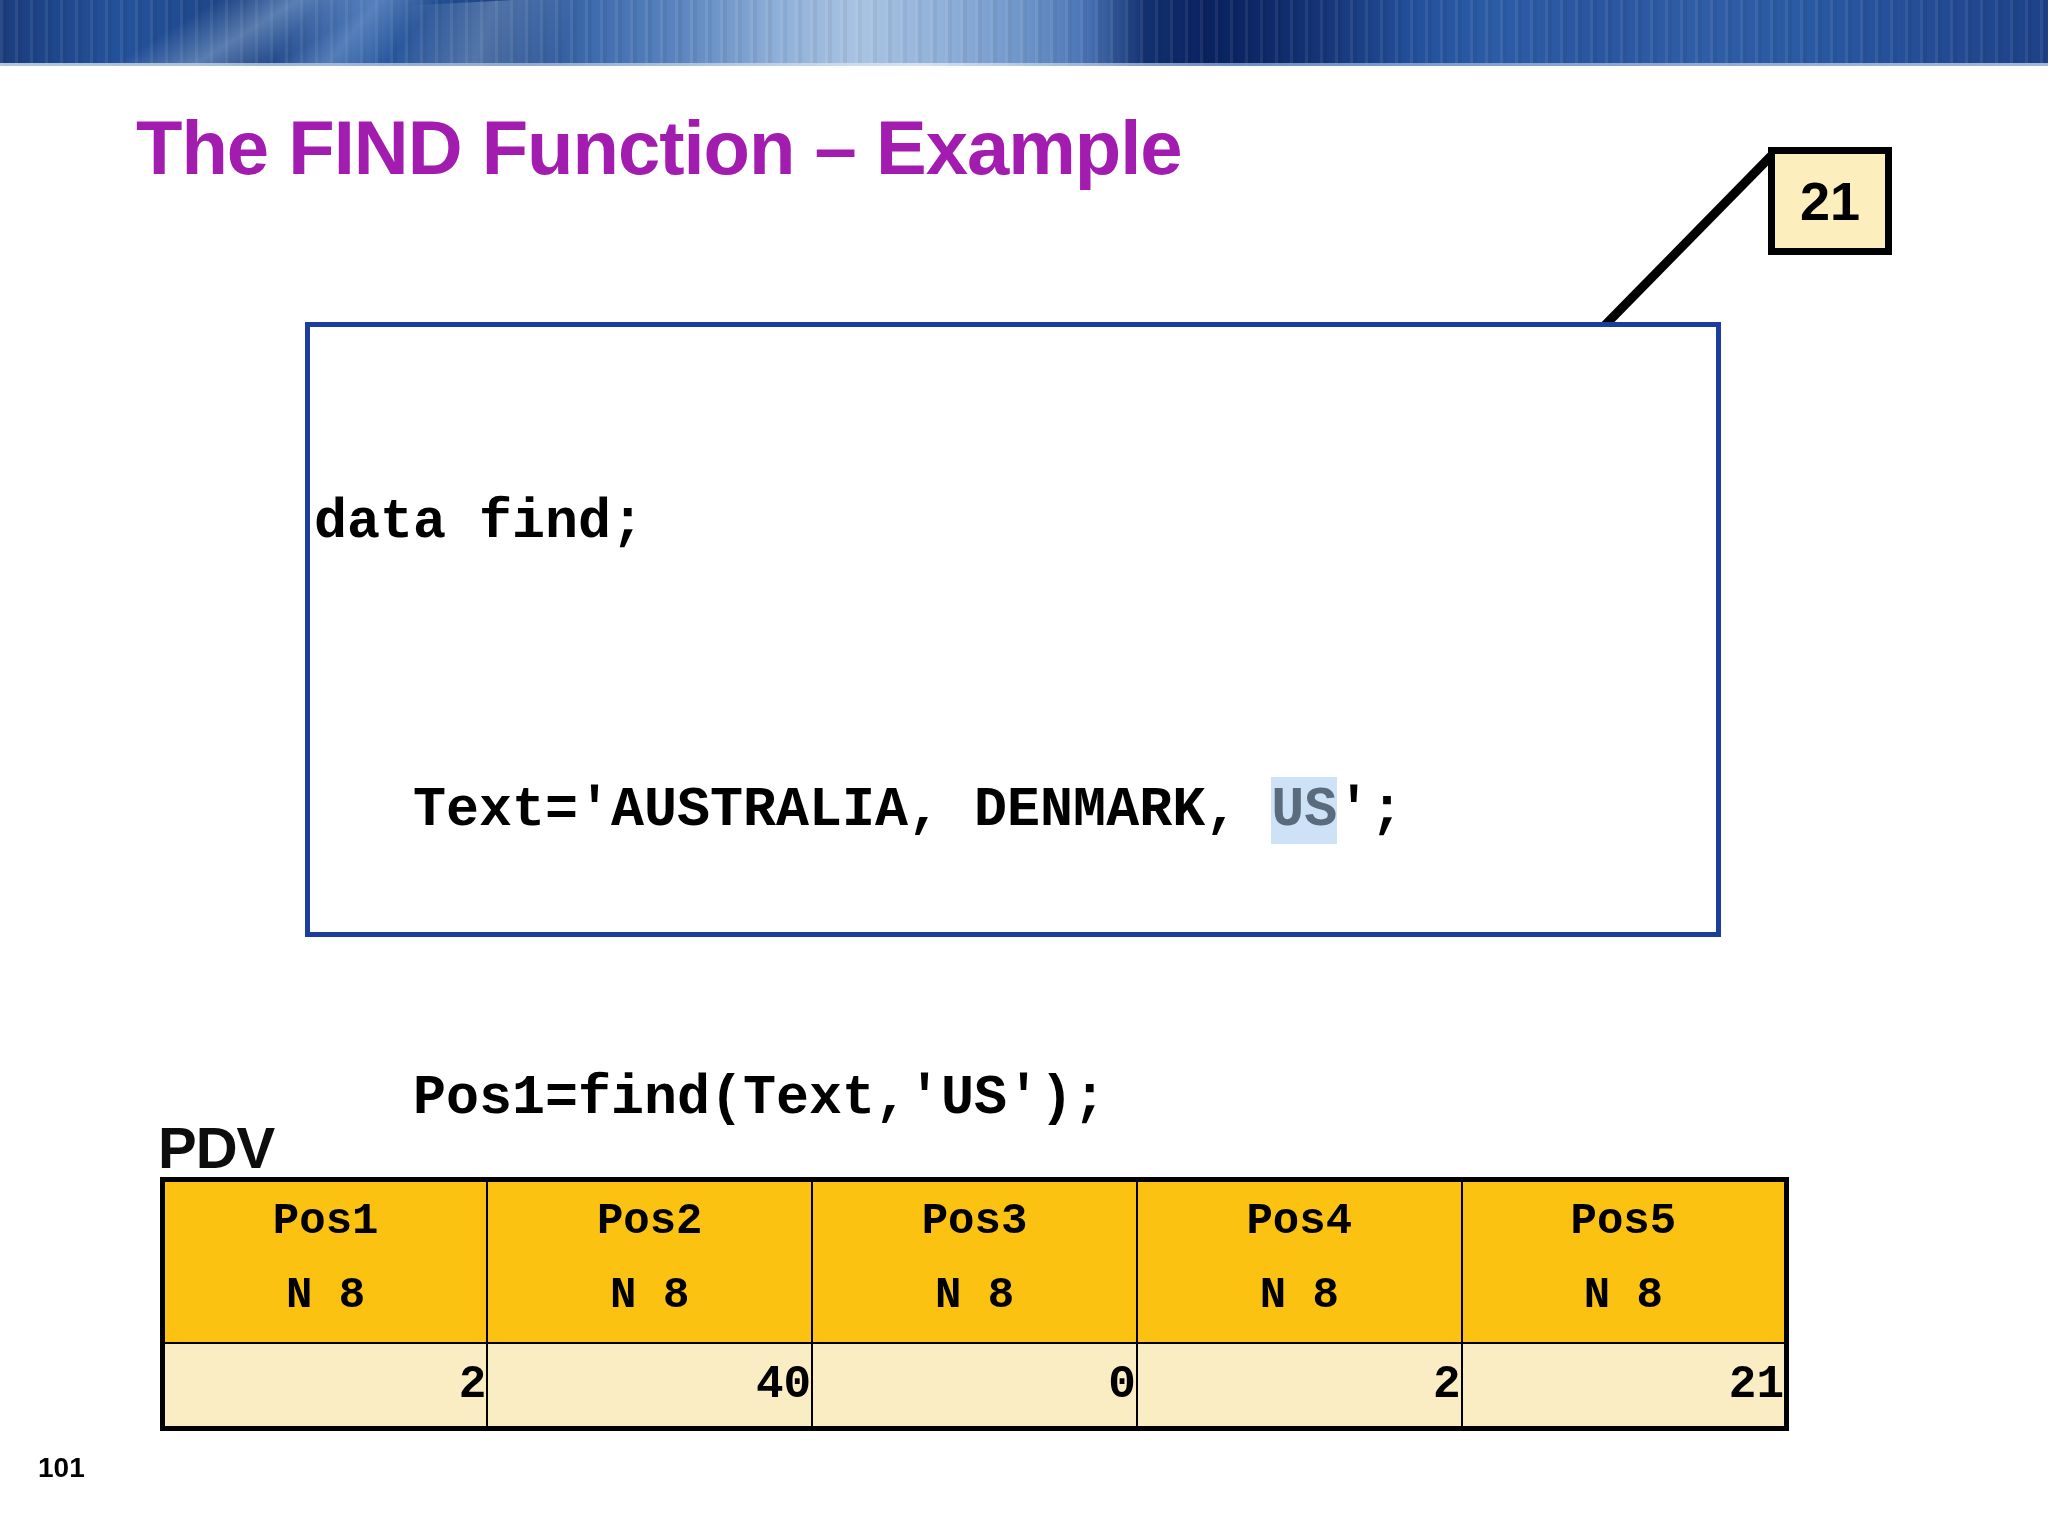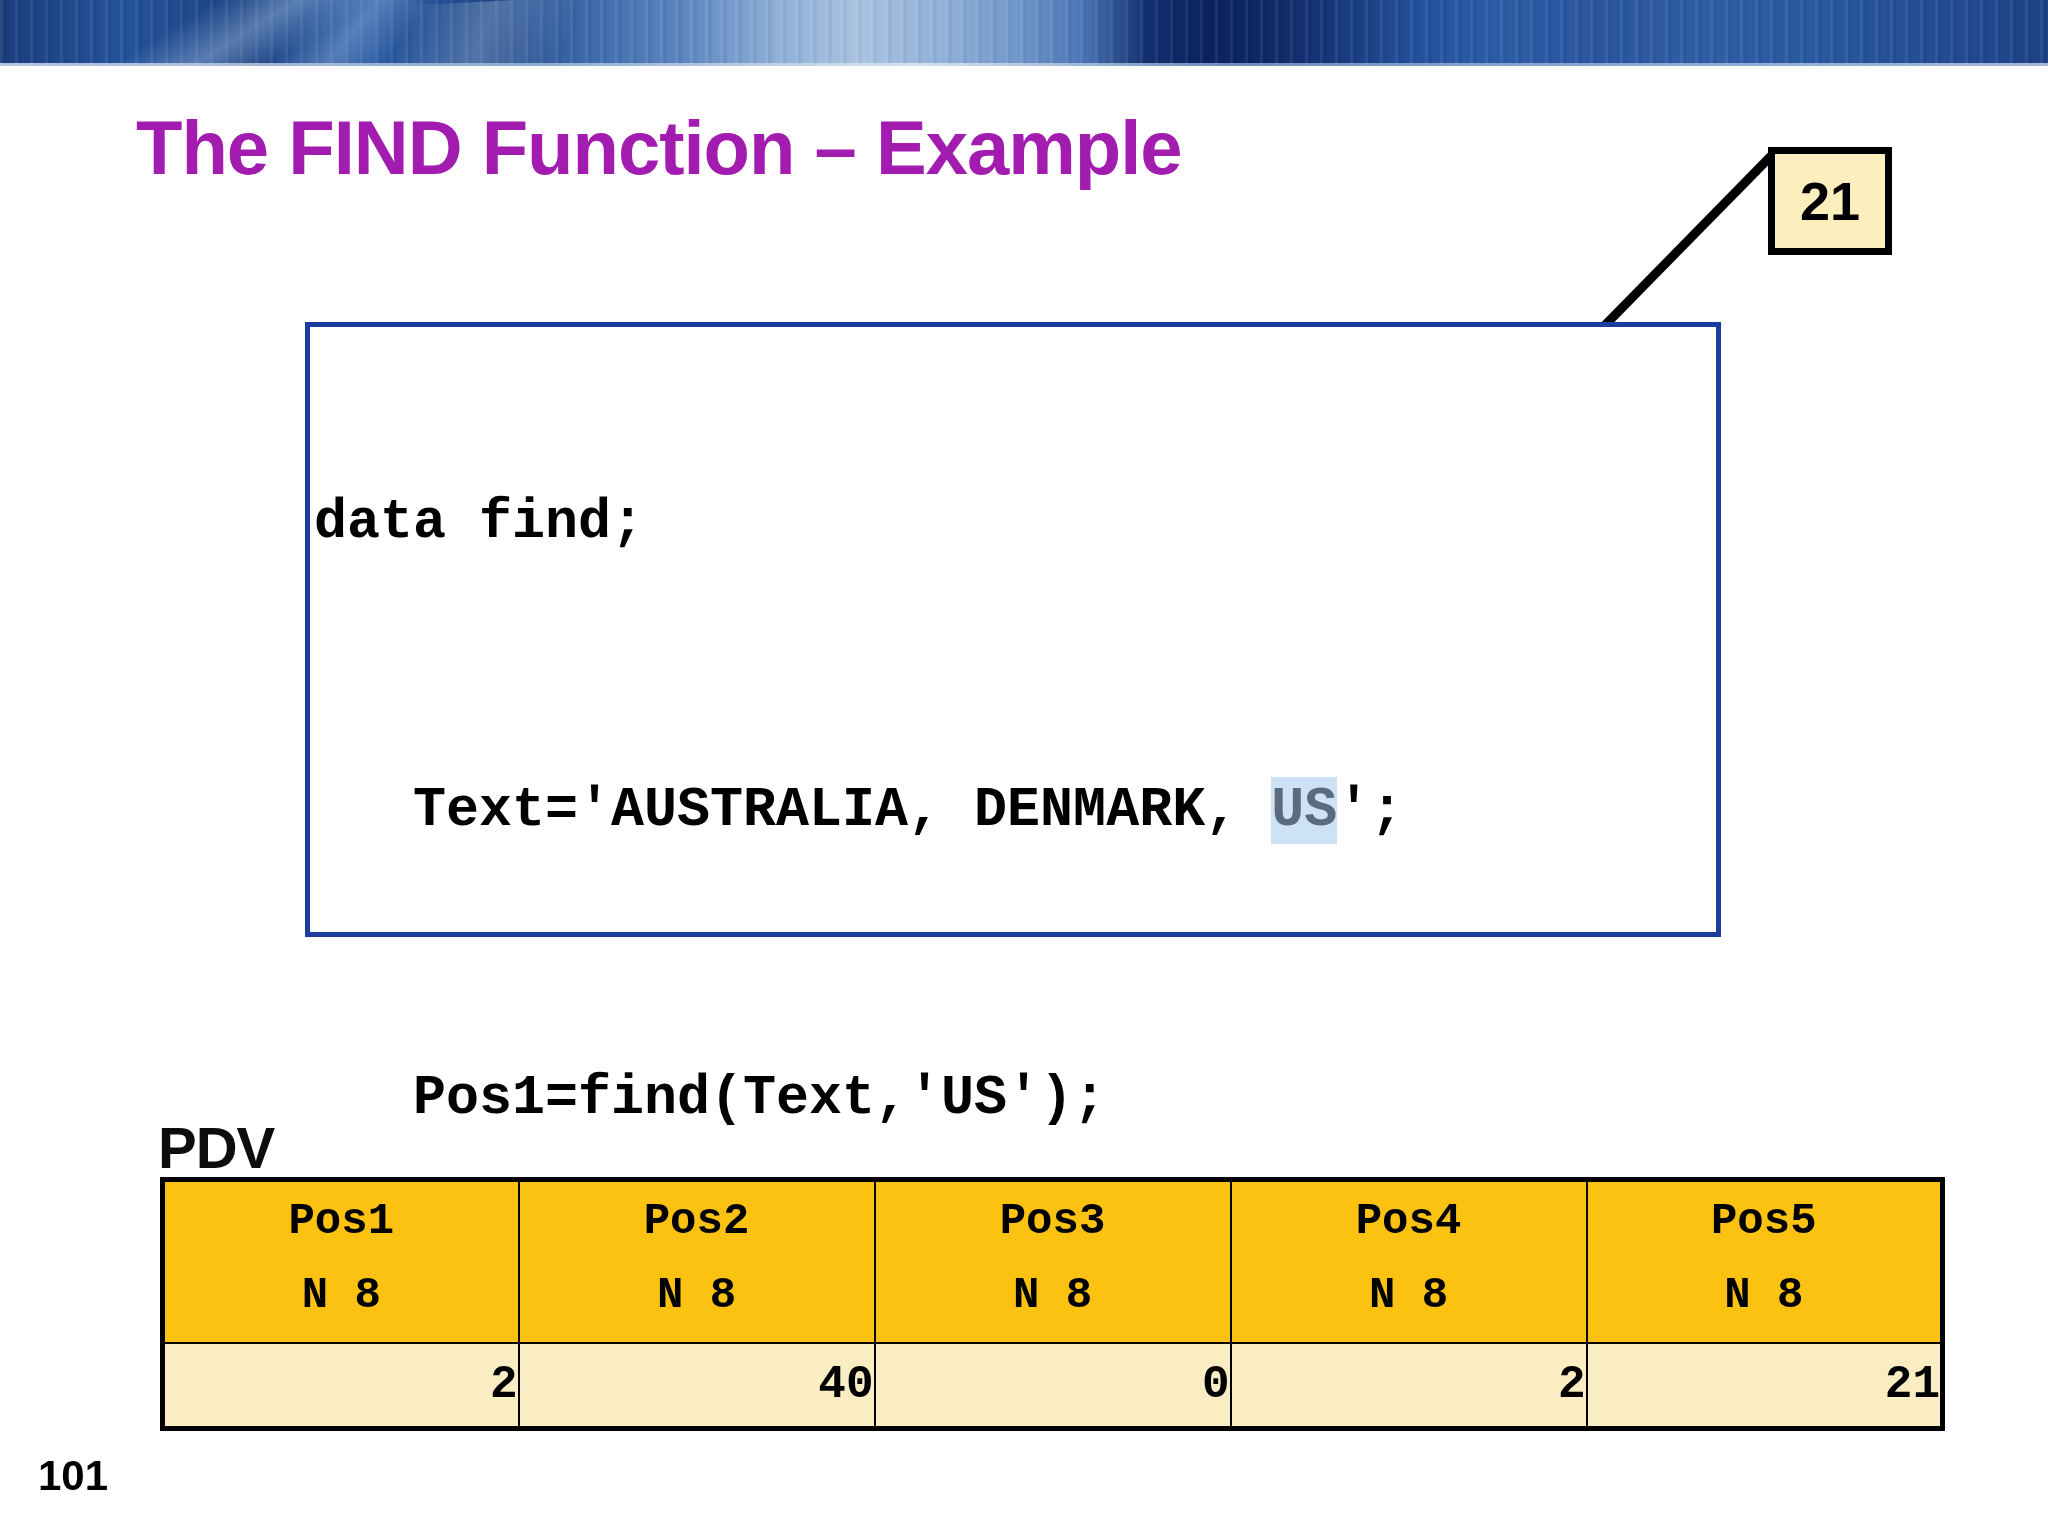--- a/index.html
+++ b/index.html
@@ -178,21 +178,21 @@
     font-family: "Liberation Sans", sans-serif;
     letter-spacing: -1px;
     margin-top: 20px;
   }
 
   
   .pdv-table {
     position: absolute;
     left: 160px;
     top: 1177px;
-    width: 1785px;
+    width: 1629px;
     border-collapse: collapse;
     table-layout: fixed;
     border: 5px solid #000000;
   }
   .pdv-table td {
     border: 2px solid #000000;
     padding: 0;
     font-family: "Liberation Mono", "DejaVu Sans Mono", monospace;
     font-weight: bold;
     color: #000000;
@@ -221,21 +221,21 @@
     font-size: 46px;
     padding-right: 22px;
     vertical-align: middle;
   }
 
   
   .page-number {
     position: absolute;
     left: 38px;
     top: 1452px;
-    font-size: 42px;
+    font-size: 28px;
     font-weight: bold;
     color: #000000;
     font-family: "Liberation Sans", sans-serif;
   }
 </style>
 </head>
 <body>
 
 <div class="banner">
   <div class="banner-stripes"></div>

